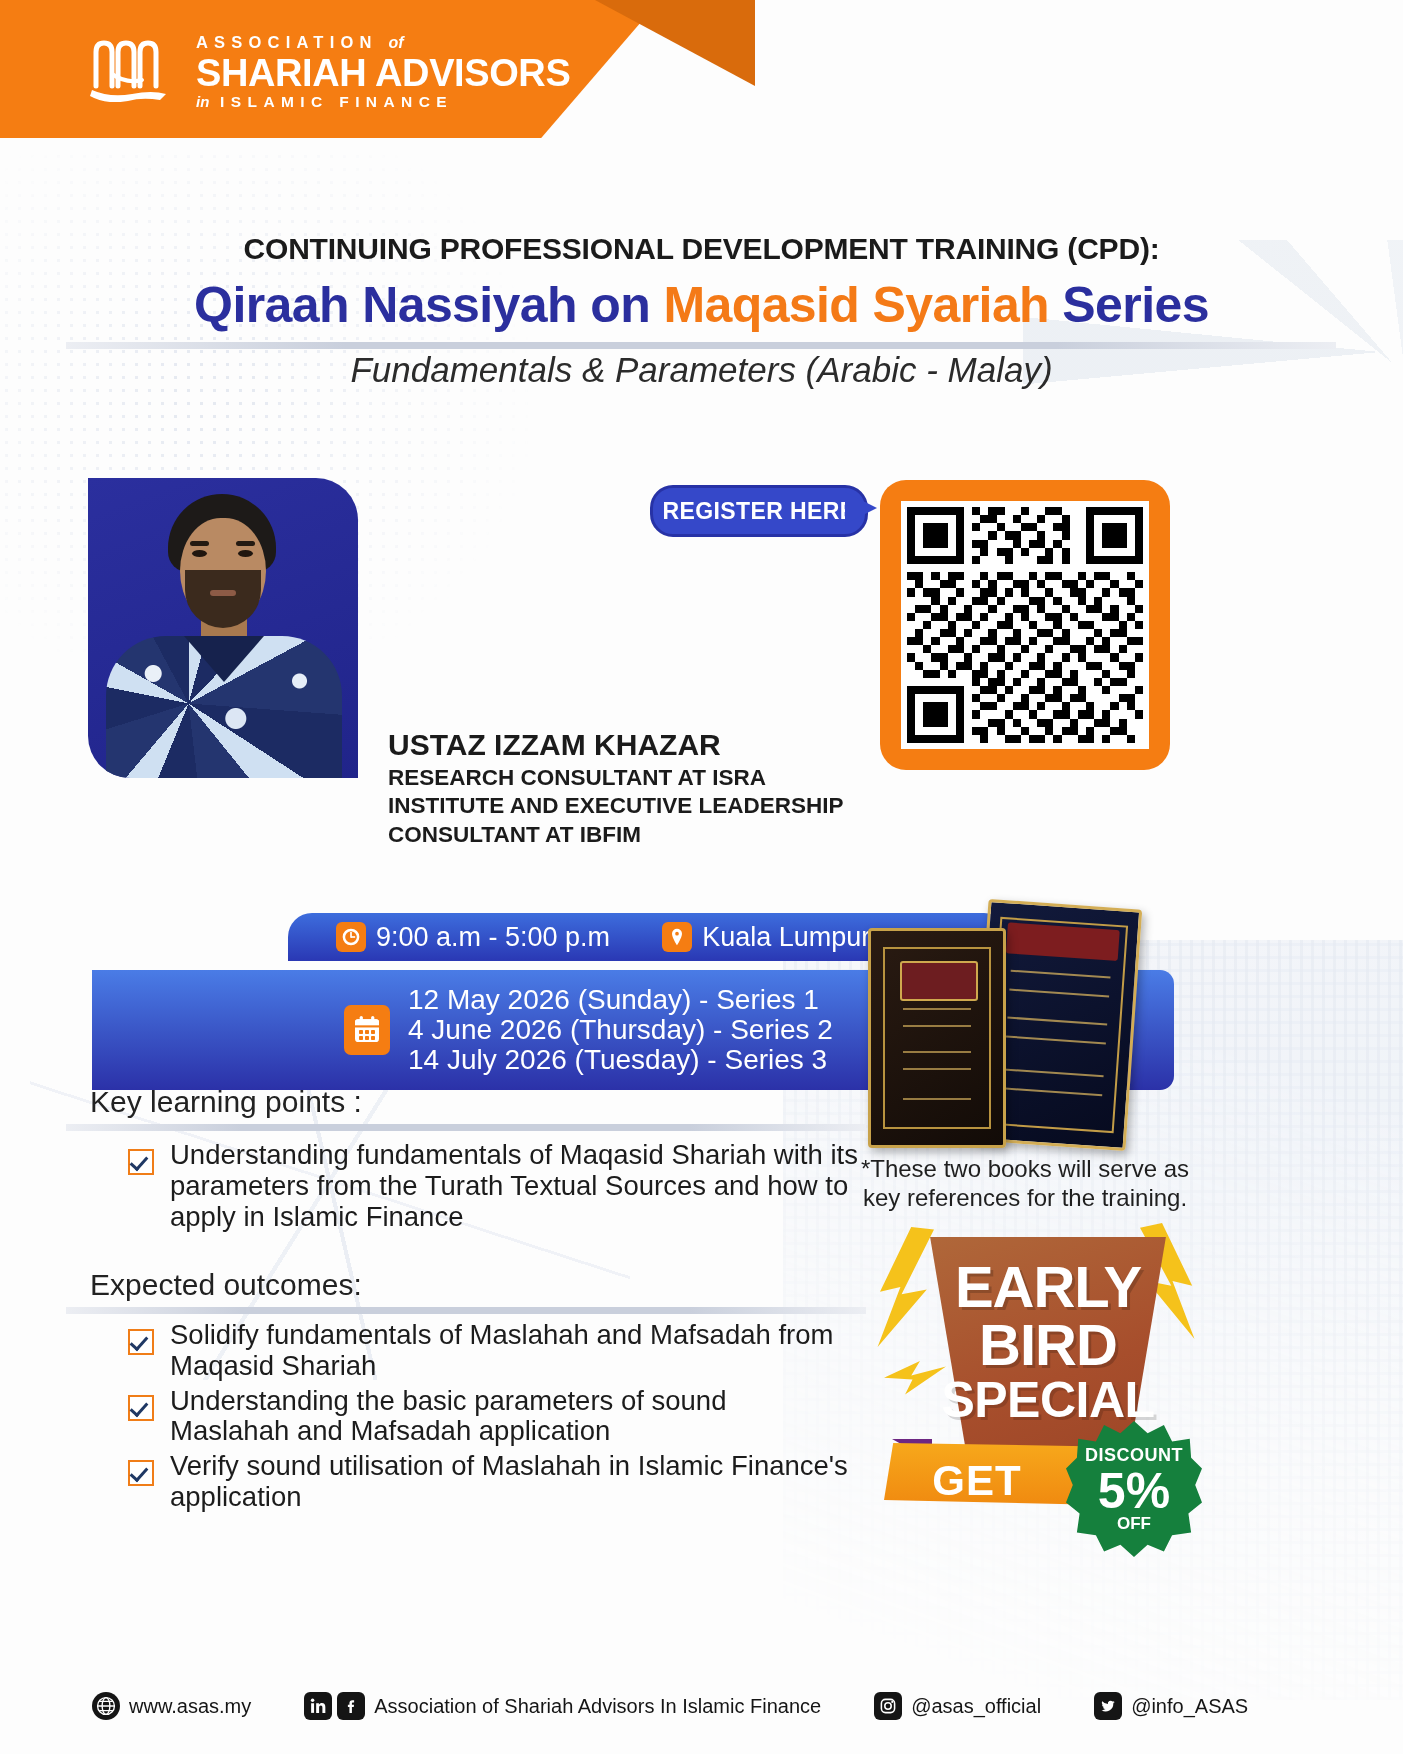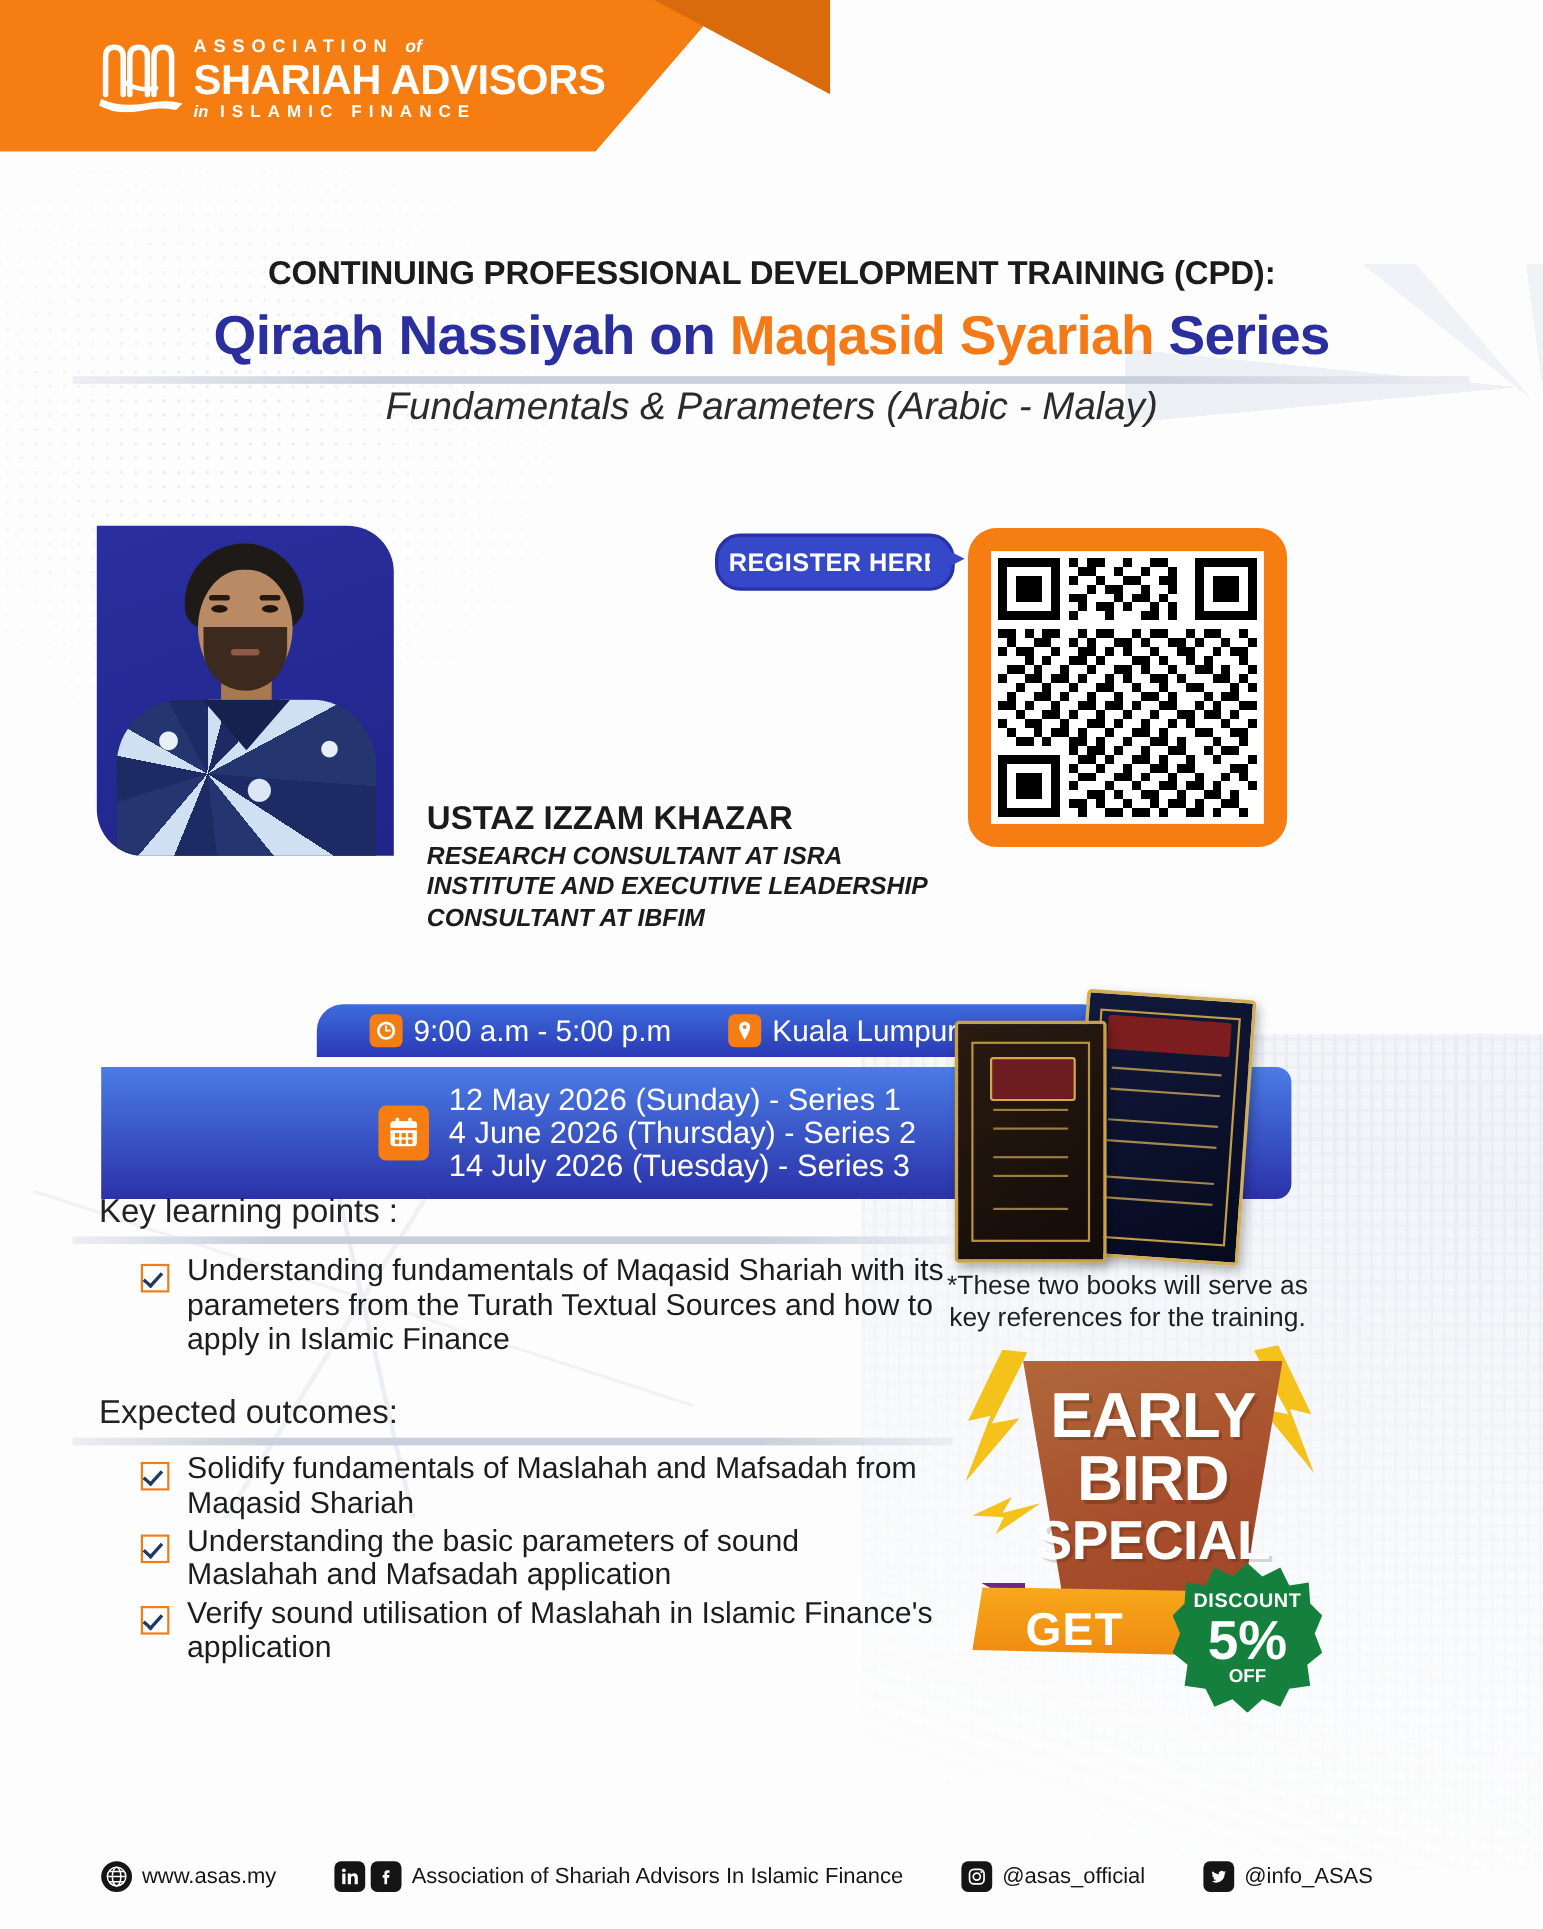--- a/index.html
+++ b/index.html
@@ -51,21 +51,21 @@
   
   .header{position:absolute;left:0;top:0;width:100%;height:140px;}
   .hdr-orange{
     position:absolute;left:0;top:0;width:660px;height:138px;background:#f57d12;
     clip-path:polygon(0 0,100% 0,82% 100%,0 100%);
   }
   .hdr-tri{
     position:absolute;left:595px;top:0;width:160px;height:86px;background:#d96b0c;
     clip-path:polygon(0 0,100% 0,100% 100%);
   }
-  .logo-wrap{position:absolute;left:86px;top:30px;display:flex;align-items:flex-start;gap:6px;}
+  .logo-wrap{position:absolute;left:86px;top:30px;display:flex;align-items:flex-start;gap:26px;}
   .logo-mark{width:84px;height:72px;}
   .logo-text{color:#fff;line-height:1;padding-top:4px;}
   .lt1{font-size:16.5px;letter-spacing:6.2px;font-weight:600;}
   .lt1 i{font-style:italic;letter-spacing:0;font-size:16px;}
   .lt2{font-size:38px;font-weight:700;letter-spacing:-0.4px;margin:3px 0 2px;}
   .lt3{font-size:15.5px;letter-spacing:6.4px;font-weight:600;}
   .lt3 i{font-style:italic;letter-spacing:0;font-size:15px;}
 
   
   .title-block{position:absolute;left:0;top:232px;width:100%;text-align:center;}
@@ -520,21 +520,21 @@
             <rect x="21" y="28" width="2" height="1"></rect>
             <rect x="24" y="28" width="1" height="1"></rect>
             <rect x="27" y="28" width="1" height="1"></rect>
         </g>
       </svg>
     </div>
   </div>
 
   <div style="position:absolute;left:388px;top:728px;">
     <div style="font-size:30px;font-weight:700;color:#1b1b1b;">USTAZ IZZAM KHAZAR</div>
-    <div style="font-size:22.5px;font-style:italic;font-weight:700;color:#1b1b1b;line-height:1.26;margin-top:2px;">
+    <div style="font-size:22.5px;font-weight:700;color:#1b1b1b;line-height:1.26;margin-top:2px;">
       <div>RESEARCH CONSULTANT AT ISRA</div>
       <div>INSTITUTE AND EXECUTIVE LEADERSHIP</div>
       <div>CONSULTANT AT IBFIM</div>
     </div>
   </div>
 
   <div class="time-bar">
     <div class="tb-item">
       <span class="ico-sq">
         <svg viewBox="0 0 24 24" width="20" height="20">

